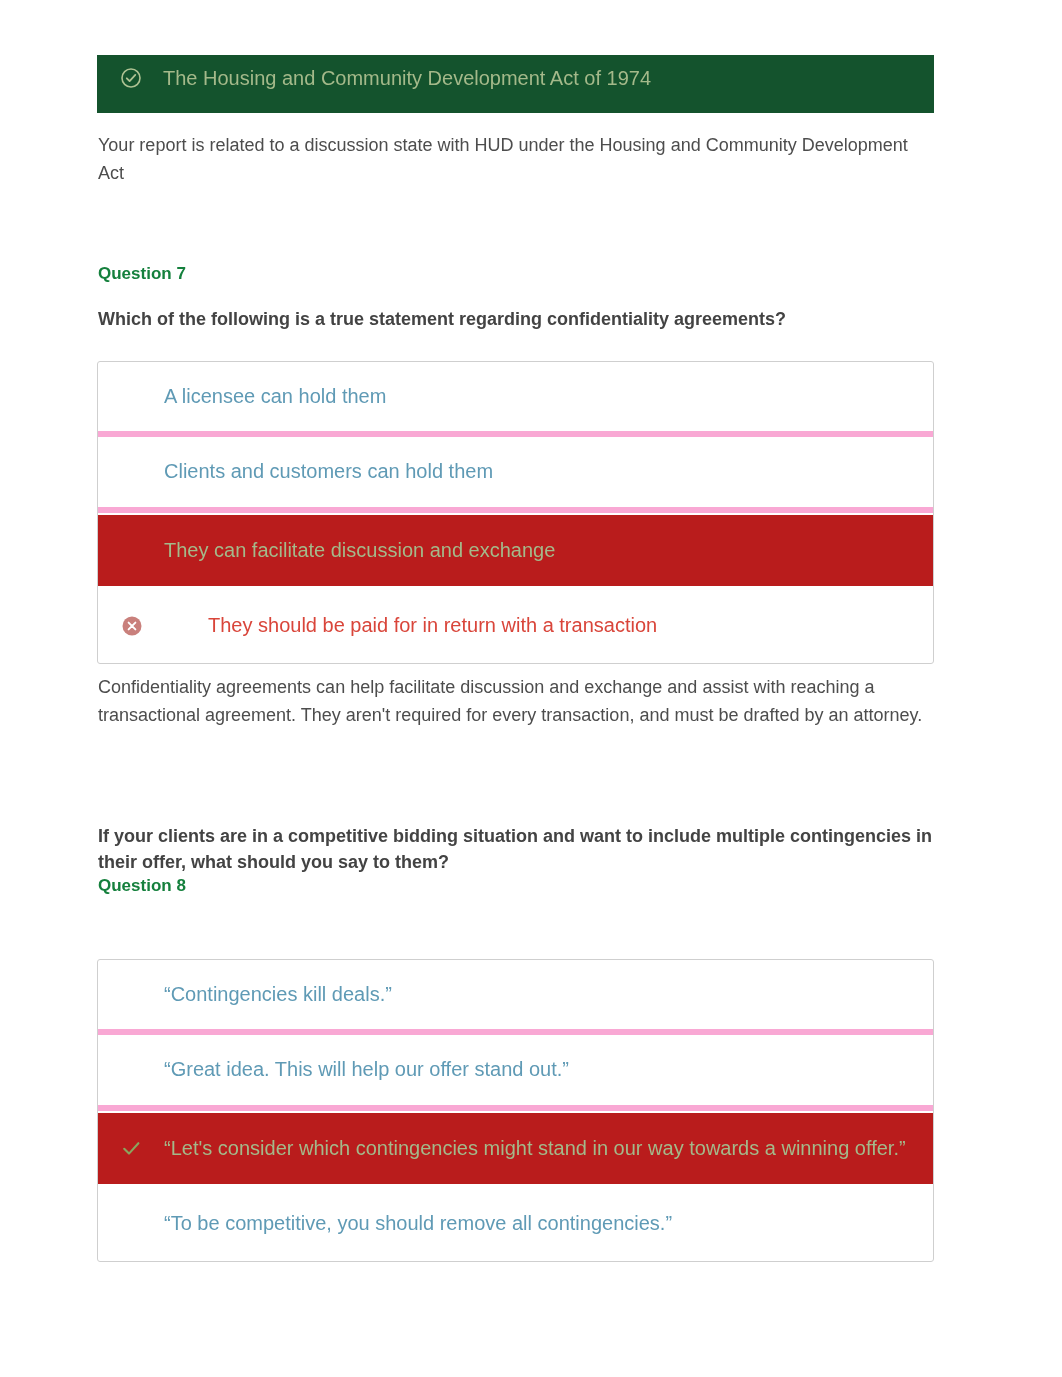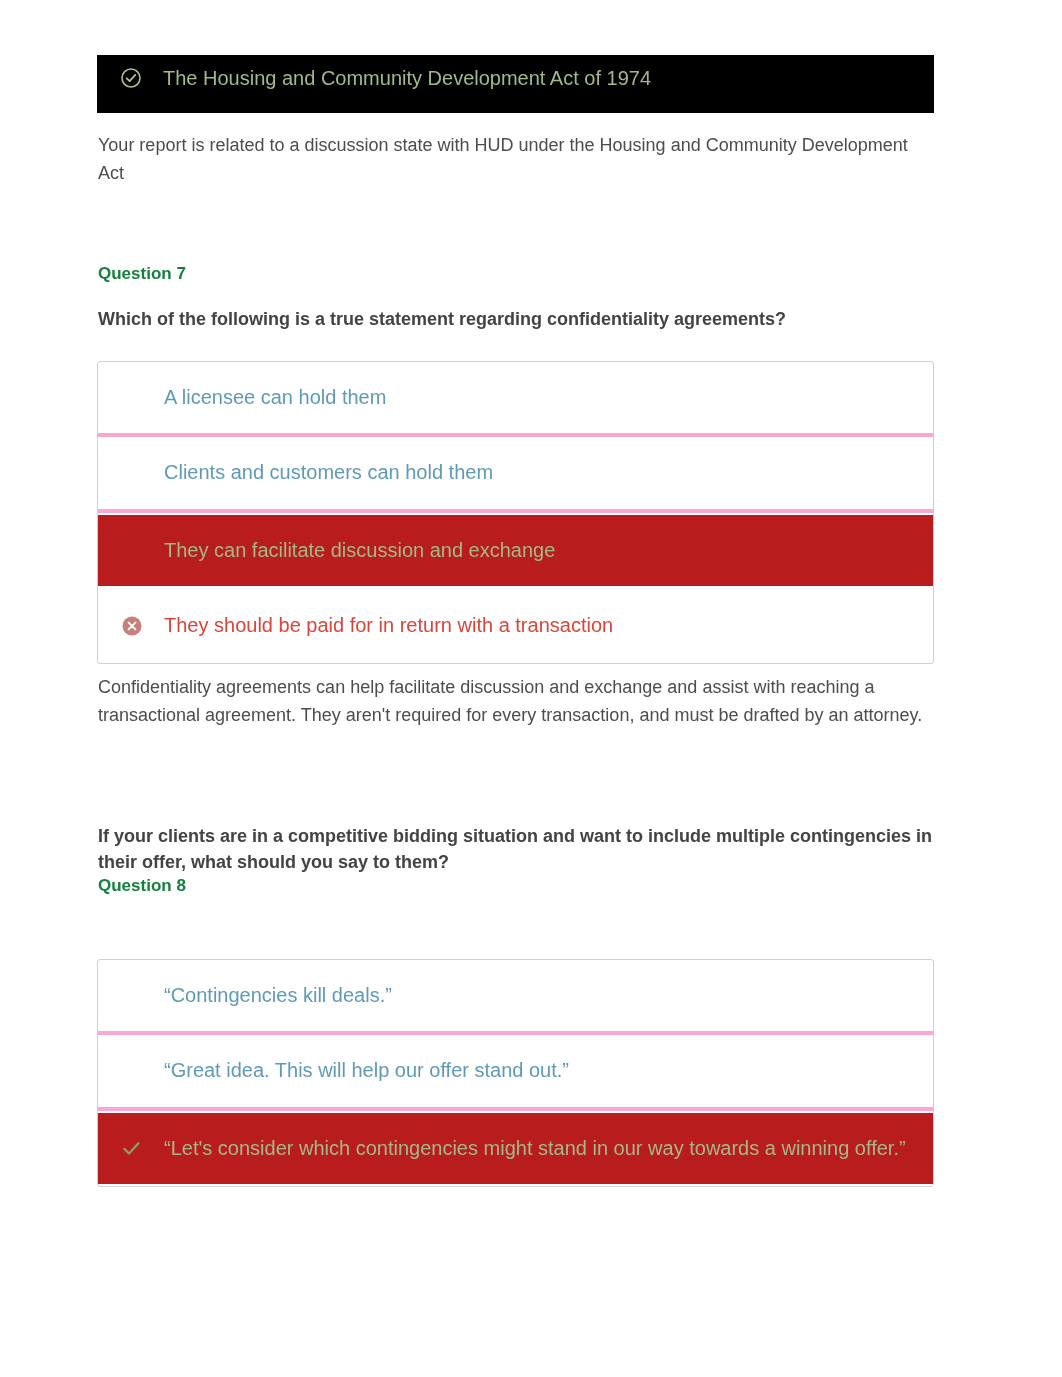--- a/index.html
+++ b/index.html
@@ -2,31 +2,31 @@
 <html><head>
 <meta charset="utf-8">
 <style>
   html,body{margin:0;padding:0;background:#ffffff;}
   body{width:1062px;height:1377px;font-family:"Liberation Sans",sans-serif;overflow:hidden;}
   .page{position:relative;width:1062px;height:1377px;background:#fff;}
 
   .card{position:absolute;left:97px;width:837px;box-sizing:border-box;
         border:1px solid #cfcfcf;border-radius:3px;background:#fff;}
   .row{display:flex;align-items:center;height:75.3px;box-sizing:border-box;
-       border-bottom:4px solid #f9a8d4;padding:0 12px;}
+       border-bottom:6px solid #f9a8d4;padding:0 12px;}
   .row:last-child{border-bottom:none;}
   .row.correct{background:#b91c1c;background-clip:padding-box;border-top:2px solid transparent;border-bottom:2px solid transparent;}
   .icn{width:54px;flex:0 0 54px;display:flex;align-items:center;justify-content:flex-start;padding-left:12px;box-sizing:border-box;}
   .icn svg{display:block;}
   .txt{font-size:20px;color:#5f9ab5;}
   .row.correct .txt{color:#a4b98a;}
-  .row.incorrect .txt{color:#d9453a;}
+  .row.incorrect .txt{color:#d9453a;margin-left:44px;}
 
   .standalone{position:absolute;left:97px;width:837px;box-sizing:border-box;
-        background:#000000;display:flex;align-items:center;padding:0 12px 12px;height:58px;}
+        background:#14532d;display:flex;align-items:center;padding:0 12px 12px;height:58px;}
   .standalone .txt{color:#a4b98a;}
 
   .qlbl{position:absolute;left:98px;font-size:17px;font-weight:bold;color:#15803d;}
   .qtxt{position:absolute;left:98px;width:840px;font-size:18px;font-weight:bold;color:#434343;line-height:1.45;}
   .fb{position:absolute;left:98px;width:838px;font-size:18px;color:#4d4d4d;line-height:1.58;}
 </style>
 </head>
 <body>
 
 <div class="page">
@@ -85,15 +85,19 @@
       <span class="txt">“Great idea. This will help our offer stand out.”</span>
     </div>
     <div class="row correct">
       <span class="icn">
         <svg width="19" height="19" viewBox="0 0 19 19">
             <path d="M2.2 9.8 L7.0 14.6 L16.4 4.2" fill="none" stroke="#8aa55e" stroke-width="2.1" stroke-linecap="round" stroke-linejoin="round"></path>
           </svg>
       </span>
       <span class="txt">“Let's consider which contingencies might stand in our way towards a winning offer.”</span>
     </div>
+    <div class="row">
+      <span class="icn"></span>
+      <span class="txt">“To be competitive, you should remove all contingencies.”</span>
+    </div>
   </div>
 
 </div>
 
 </body></html>

